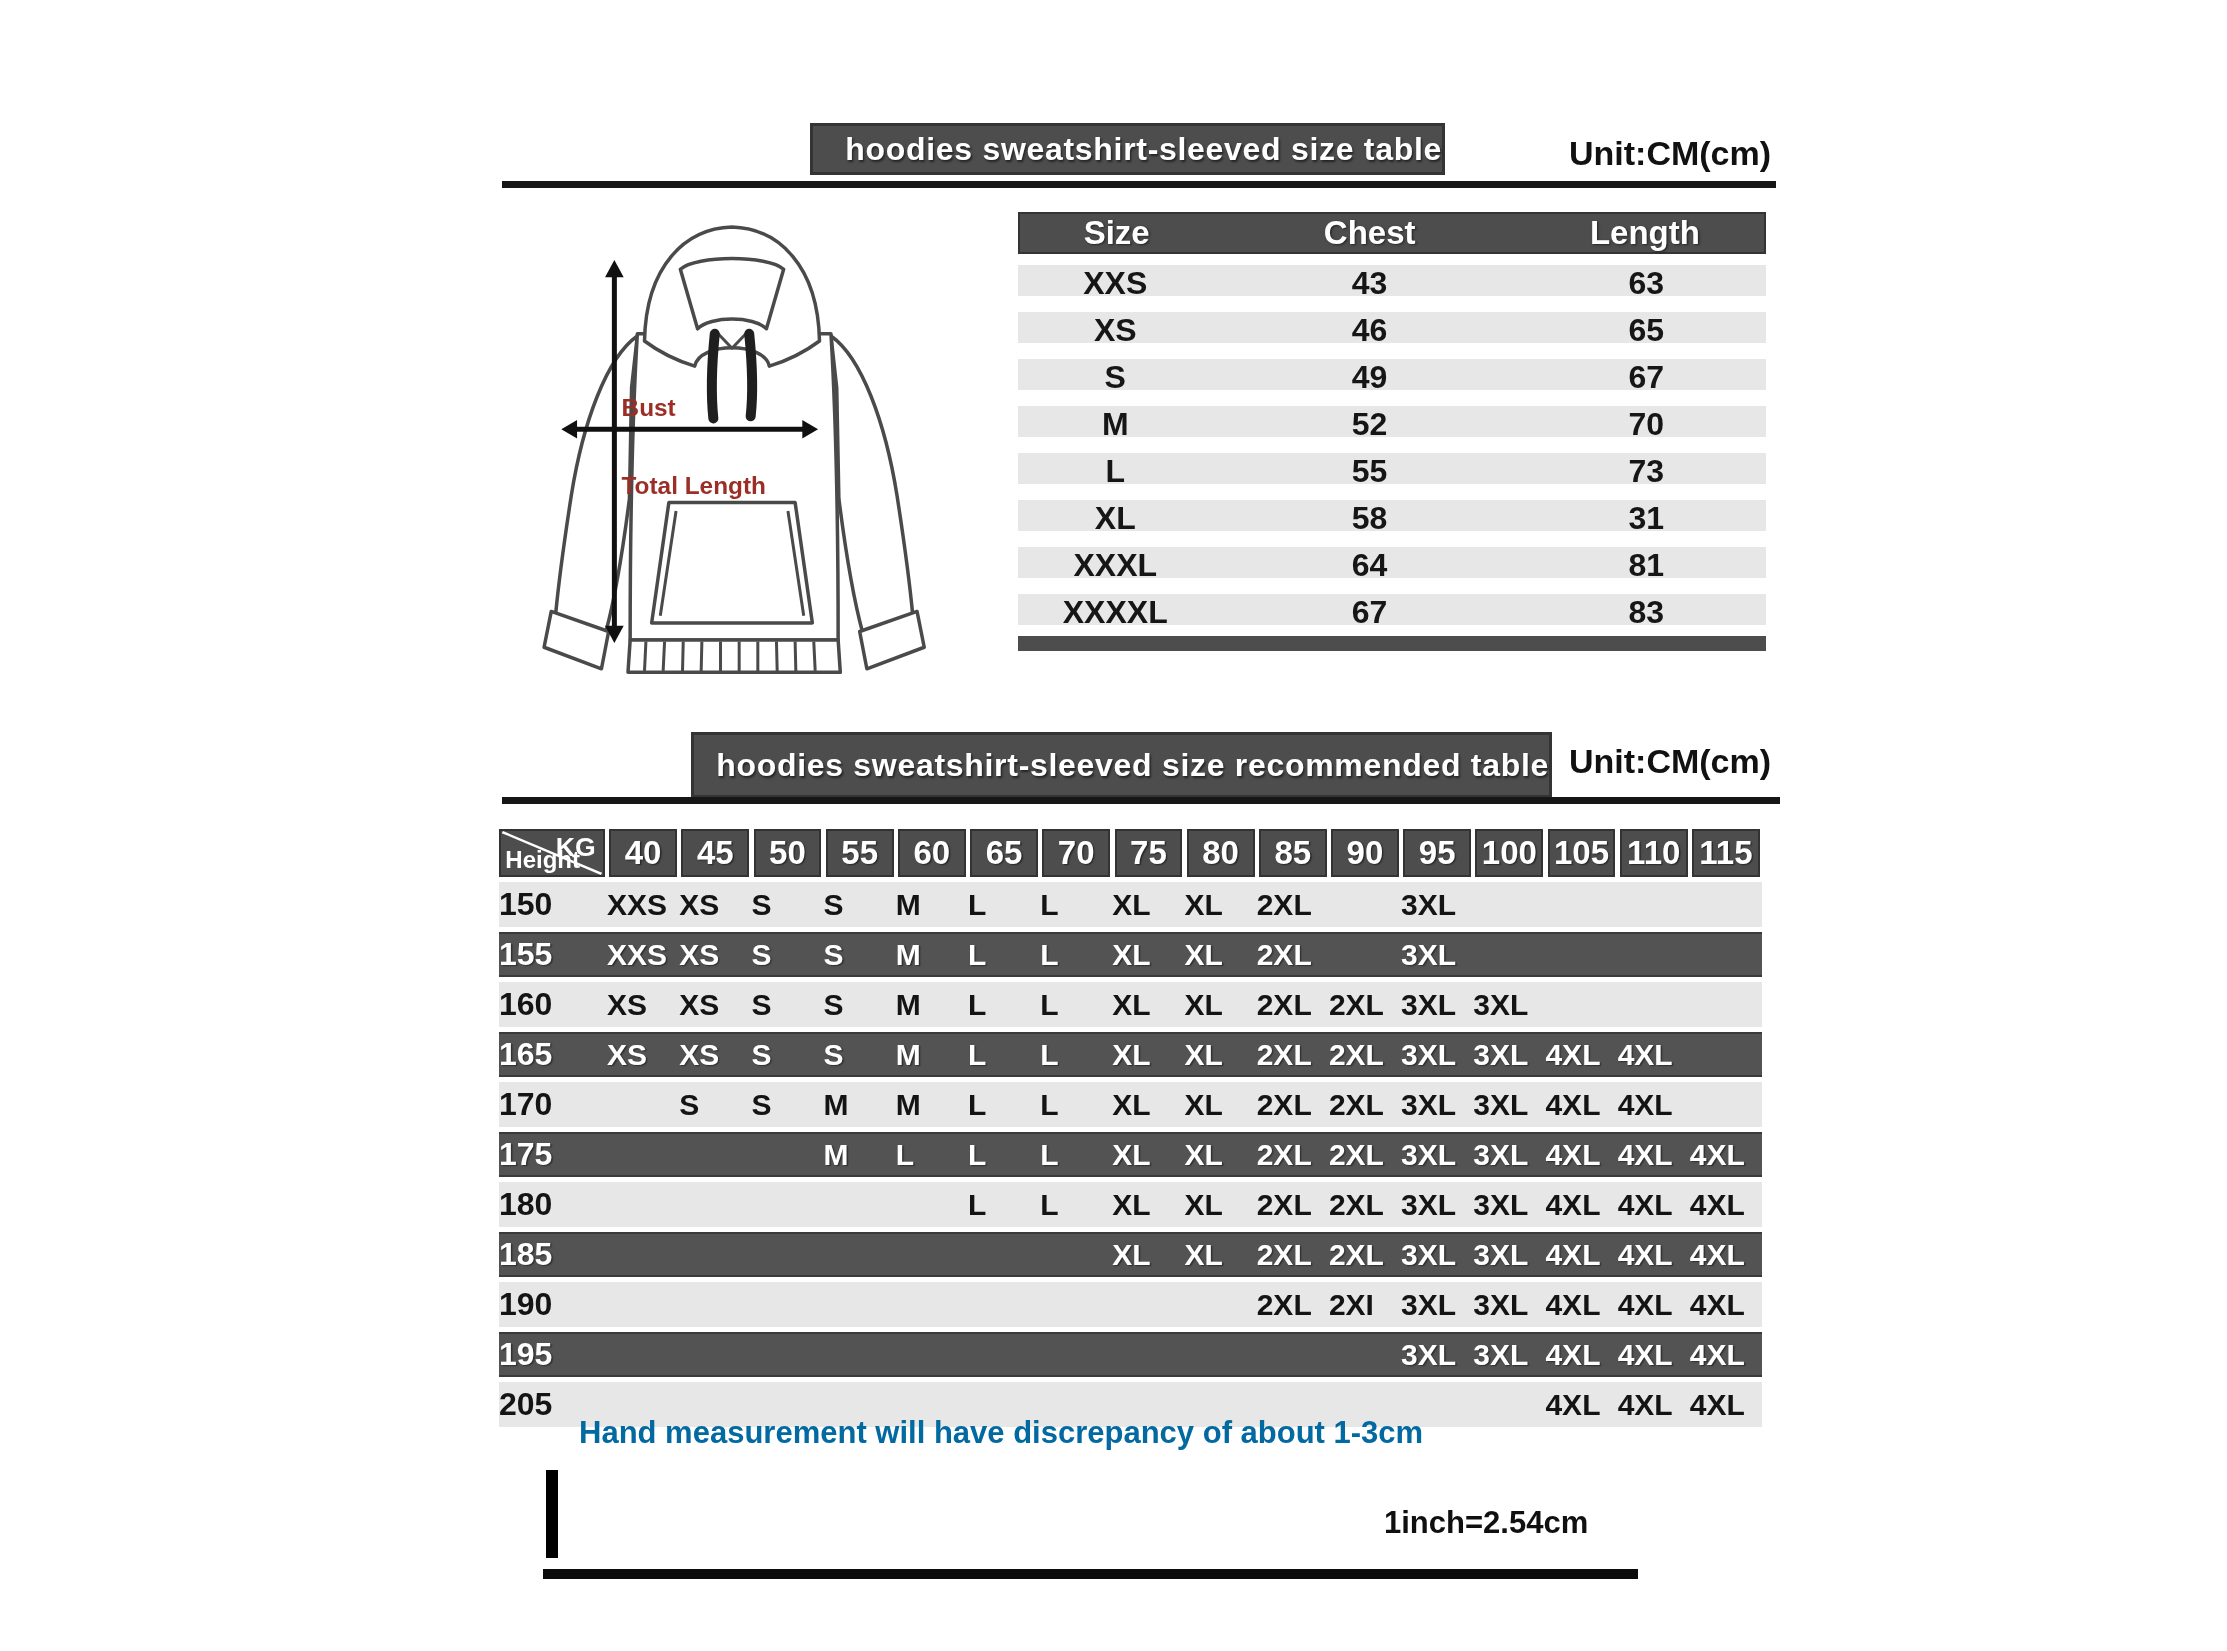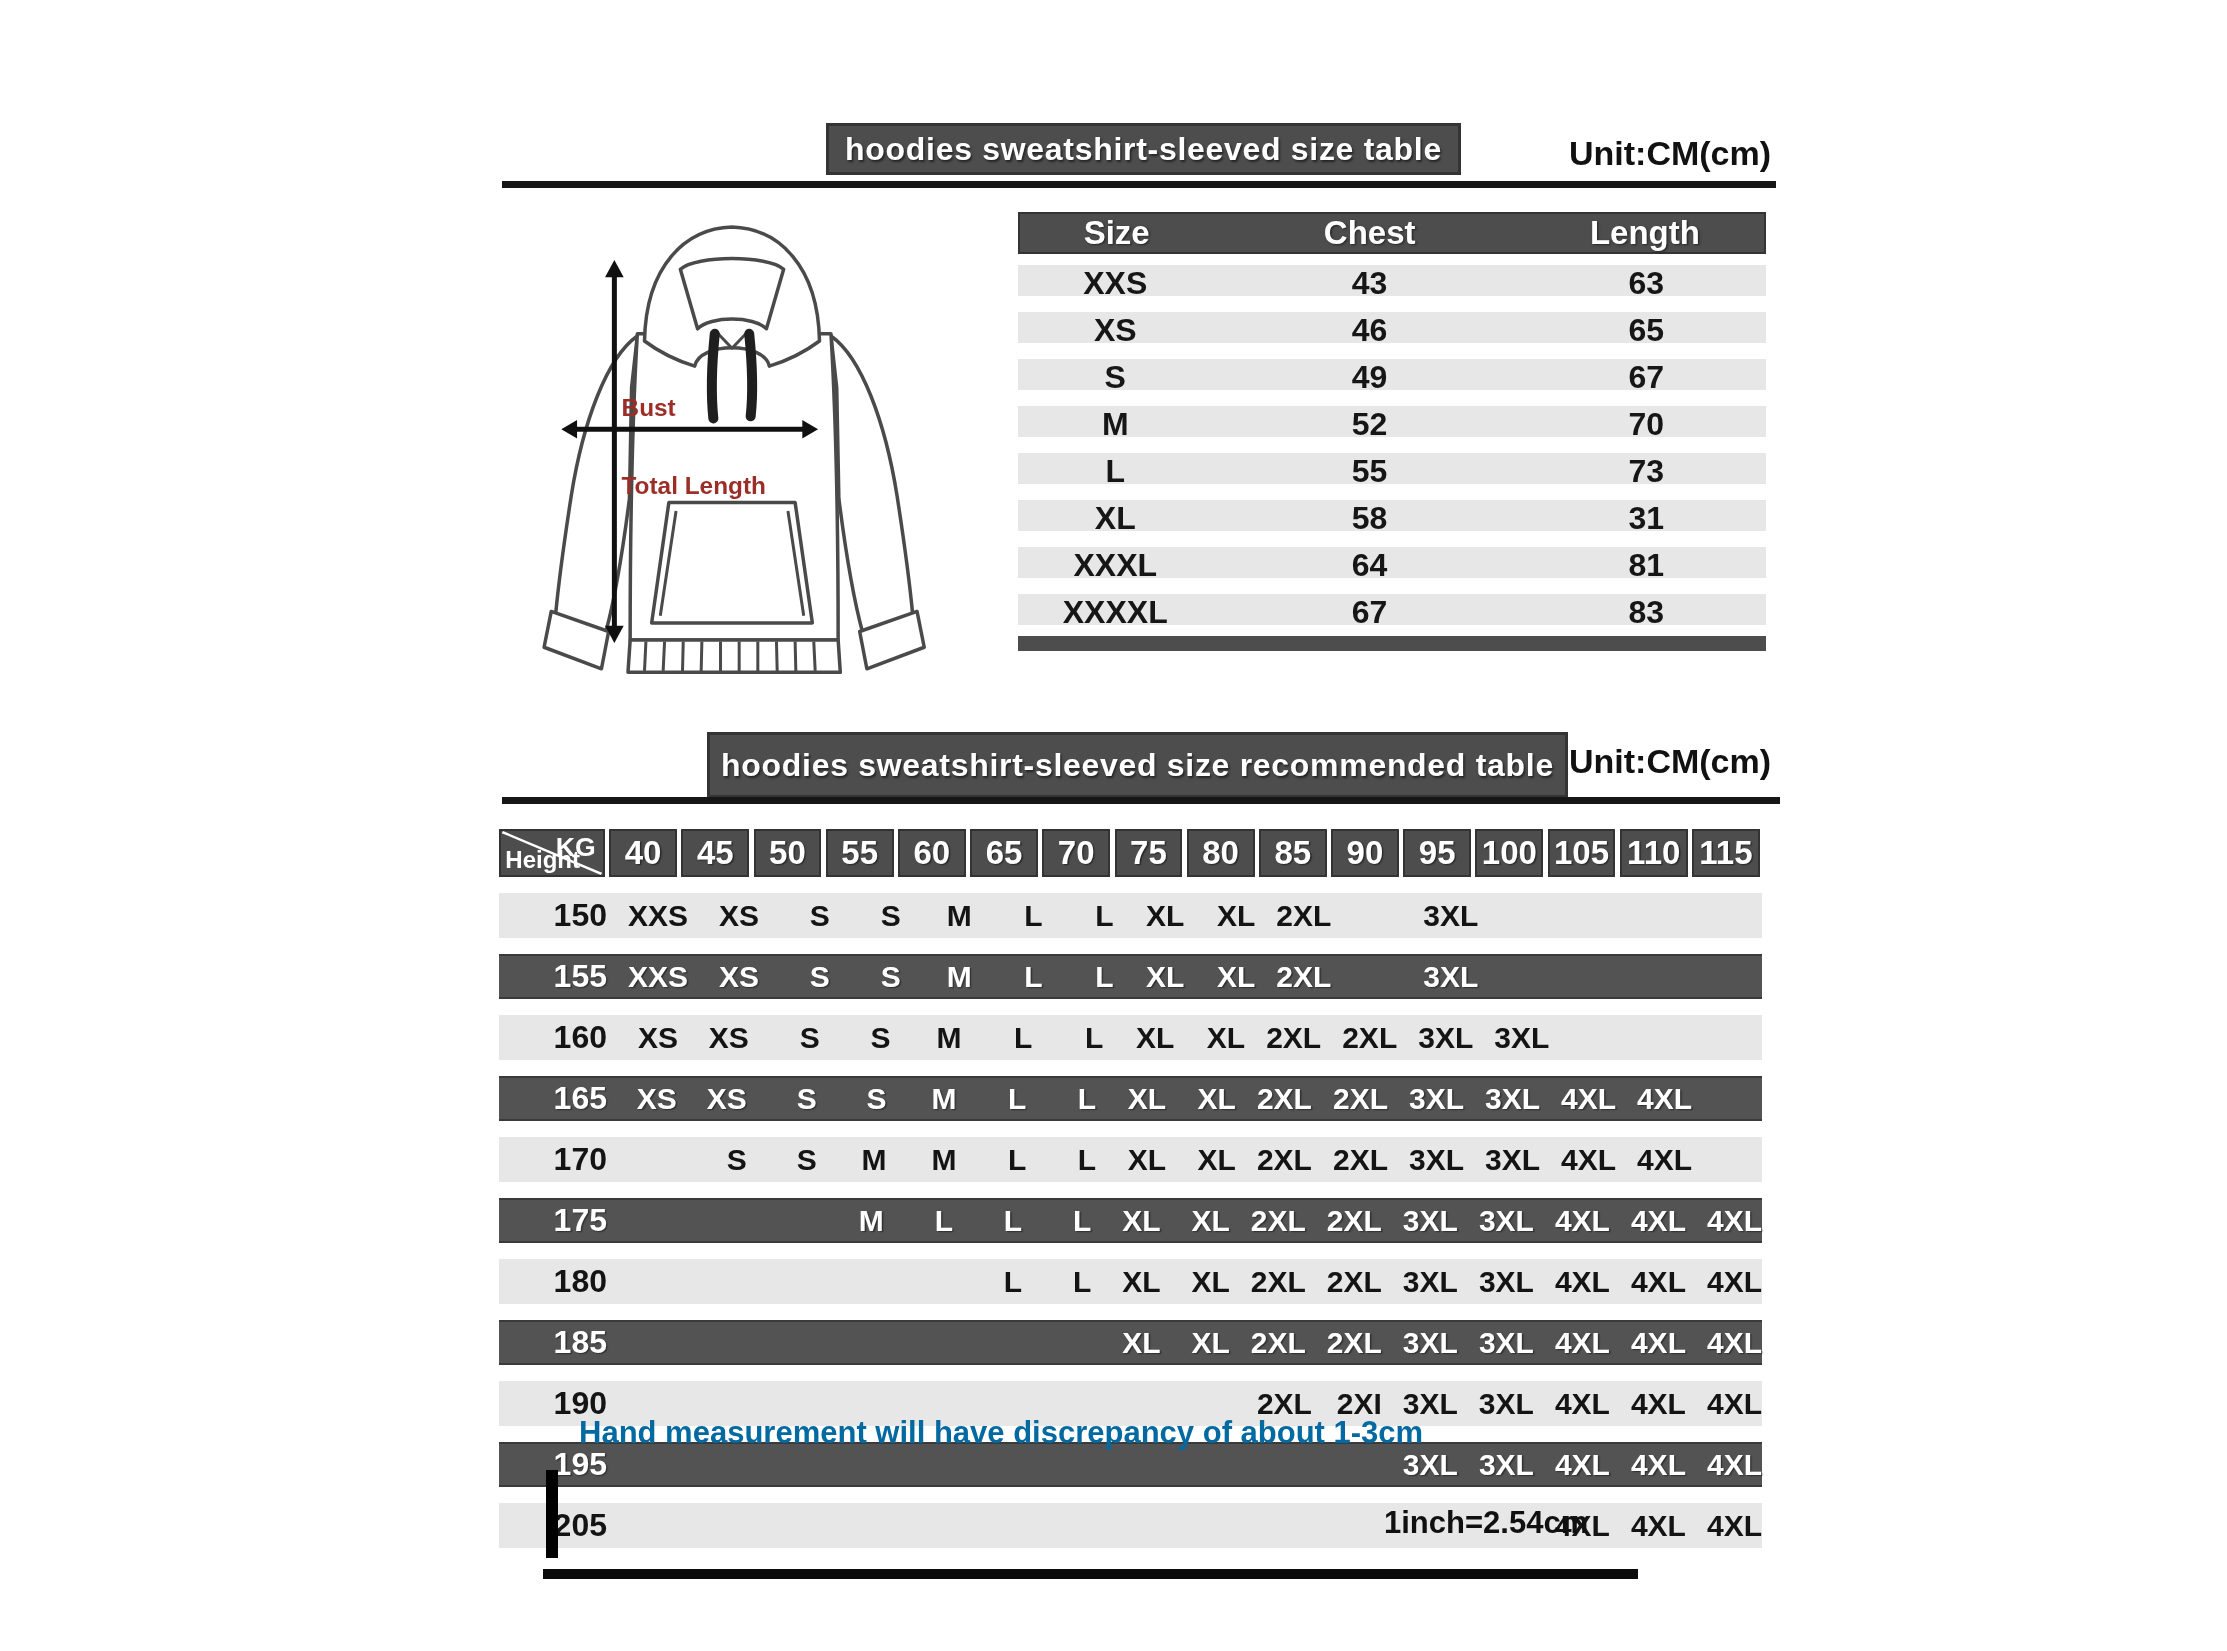--- a/index.html
+++ b/index.html
@@ -8,22 +8,22 @@
     --lightrow:#e7e7e7;
     --red:#9b2f28;
     --ink:#111111;
   }
   *{margin:0;padding:0;box-sizing:border-box;}
   html,body{width:2227px;height:1651px;background:#ffffff;overflow:hidden;
     font-family:"Liberation Sans", sans-serif;}
 
   
   .bar{position:absolute;background:var(--dark);border:3.6px solid #343434;
-    color:#fff;font-weight:bold;display:flex;align-items:center;justify-content:center;
-    text-shadow:1.4px 2.2px 2.2px rgba(0,0,0,.55);letter-spacing:0.7px;margin-left:16px;}
+    color:#fff;font-weight:bold;display:flex;align-items:center;justify-content:flex-end;
+    text-shadow:1.4px 2.2px 2.2px rgba(0,0,0,.55);letter-spacing:0.7px;}
   #titlebar1{left:810px;top:123px;width:635px;height:52px;font-size:32px;}
   #titlebar2{left:691px;top:732px;width:861px;height:66px;font-size:32px;}
   .unit{position:absolute;font-weight:bold;font-size:34px;color:var(--ink);}
   #unit1{left:1569px;top:134px;}
   #unit2{left:1569px;top:742px;}
   .hline{position:absolute;background:#161616;}
   #divider1{left:502px;top:181px;width:1274px;height:6.5px;}
   #divider2{left:502px;top:797px;width:1278px;height:6.5px;}
 
   
@@ -53,22 +53,22 @@
   .mx-grid{display:grid;grid-template-columns:108px repeat(16,1fr);}
   #mx-header{height:48px;}
   .mx-h{background:var(--dark);margin:0 2.2px;border:2.2px solid #333;color:#fff;
     display:flex;align-items:center;justify-content:center;font-size:33px;font-weight:bold;
     text-shadow:1.4px 1.4px 1.4px rgba(0,0,0,.5);}
   #mx-corner{position:relative;background:var(--dark);border:2.2px solid #333;
     margin-right:2.2px;color:#fff;font-weight:bold;}
   #mx-corner svg{position:absolute;left:0;top:0;width:100%;height:100%;}
   .corner-kg{position:absolute;top:1.4px;right:7.2px;font-size:26.6px;}
   .corner-height{position:absolute;bottom:1.4px;left:4.3px;font-size:24px;}
-  .mx-row{height:45px;margin-top:16px;align-items:center;text-align:right;
-    font-size:30px;font-weight:bold;gap:21px;}
+  .mx-row{height:45px;margin-top:5px;align-items:center;text-align:left;
+    font-size:30px;font-weight:bold;}
   .mx-row.light{background:var(--lightrow);color:#141414;}
   .mx-row.dark{background:var(--darkrow);color:#ffffff;border-top:2.2px solid #3a3a3a;
     border-bottom:2.2px solid #3a3a3a;text-shadow:1.4px 1.4px 1.4px rgba(0,0,0,.45);}
   .mx-label{font-size:32px;}
 
   
   #foot-accent{position:absolute;left:546px;top:1470px;width:11.5px;height:88px;background:#000;}
   #foot-note{position:absolute;left:579px;top:1415px;font-size:31px;font-weight:bold;color:#0369a1;}
   #foot-conv{position:absolute;left:1384px;top:1505px;font-size:31px;font-weight:bold;color:#101010;}
   #foot-line{position:absolute;left:543px;top:1569px;width:1095px;height:10px;background:#0b0b0b;}

